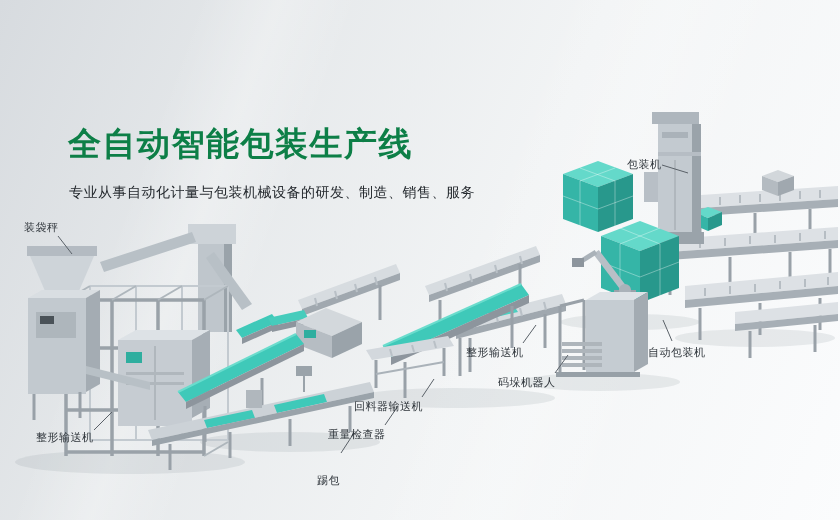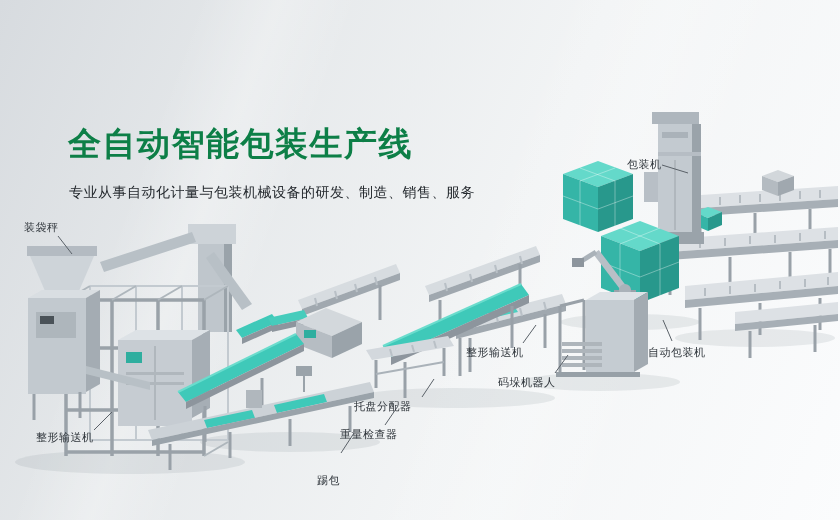--- a/index.html
+++ b/index.html
@@ -364,18 +364,18 @@
     </g>
   </svg>
 
   <div class="hero-title">全自动智能包装生产线</div>
   <div class="hero-subtitle">专业从事自动化计量与包装机械设备的研发、制造、销售、服务</div>
 
   <div class="machine-label" style="left:24px;  top:220px;">装袋秤</div>
   <div class="machine-label" style="left:627px; top:157px;">包装机</div>
   <div class="machine-label" style="left:36px;  top:430px;">整形输送机</div>
   <div class="machine-label" style="left:317px; top:473px;">踢包</div>
-  <div class="machine-label" style="left:328px; top:427px;margin-left:12px;">重量检查器</div>
-  <div class="machine-label" style="left:354px; top:399px;">托盘分配器</div>
+  <div class="machine-label" style="left:328px; top:427px;">重量检查器</div>
+  <div class="machine-label" style="left:354px; top:399px;">回料器输送机</div>
   <div class="machine-label" style="left:466px; top:345px;">整形输送机</div>
   <div class="machine-label" style="left:498px; top:375px;">码垛机器人</div>
   <div class="machine-label" style="left:648px; top:345px;">自动包装机</div>
 </div>
 
 </body></html>

